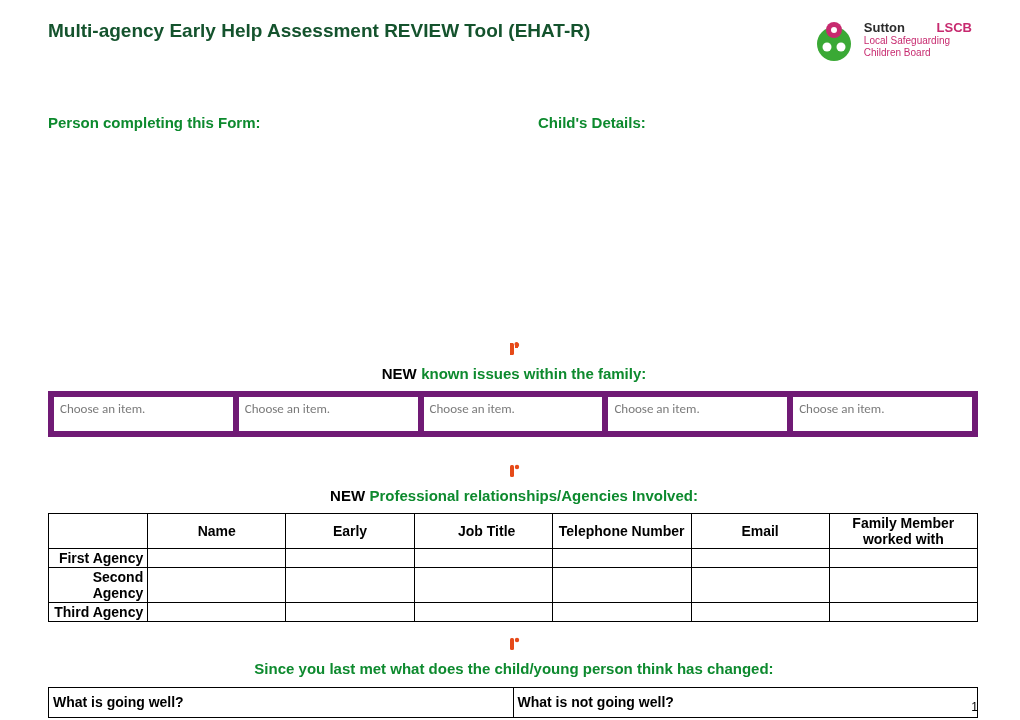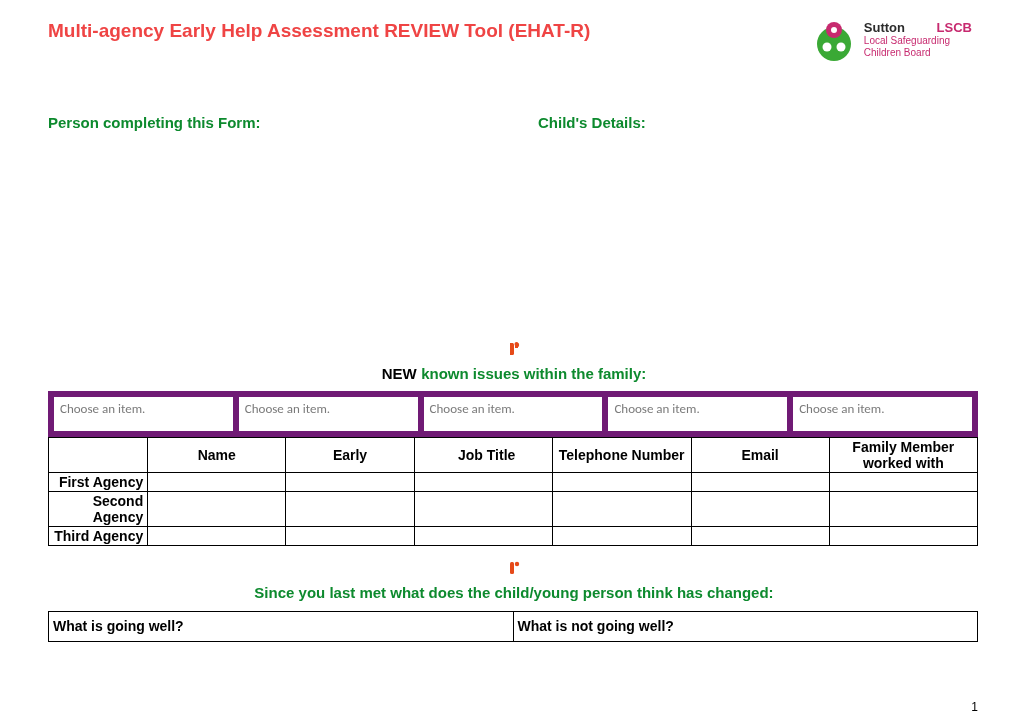--- a/index.html
+++ b/index.html
@@ -14,21 +14,21 @@
   }
   .page {
     padding: 18px 40px 10px 48px;
   }
   .header-row {
     display: flex;
     justify-content: space-between;
     align-items: flex-start;
   }
   .title {
-    color: #ef4444;
+    color: #14532d;
     font-weight: bold;
     font-size: 19px;
     margin-top: 2px;
   }
   .logo-block {
     display: flex;
     align-items: center;
     gap: 8px;
     margin-right: 8px;
   }
@@ -181,20 +181,32 @@
         <tr>
       <td>Choose an item.</td>
       <td>Choose an item.</td>
       <td>Choose an item.</td>
       <td>Choose an item.</td>
       <td>Choose an item.</td>
     </tr>
   </tbody>
     </table>
 
+  <div class="heading-row second">
+    <span class="info-icon">
+      <svg width="16" height="16" viewBox="0 0 16 16">
+          <rect x="4" y="2" width="4" height="12" rx="1.5" fill="#e64a19"></rect>
+          <circle cx="11" cy="4" r="2.2" fill="#e64a19"></circle>
+        </svg>
+    </span>
+    <span>
+      <span class="new-prefix">NEW</span>
+      <span class="green-heading">Professional relationships/Agencies Involved:</span>
+    </span>
+  </div>
 
   <table class="agencies-table">
     <tbody>
         <tr>
       <th class="rowlabel"></th>
       <th class="col-name">Name</th>
       <th class="col-agency">Early</th>
       <th class="col-jt">Job Title</th>
       <th class="col-tel">Telephone Number</th>
       <th class="col-email">Email</th>

